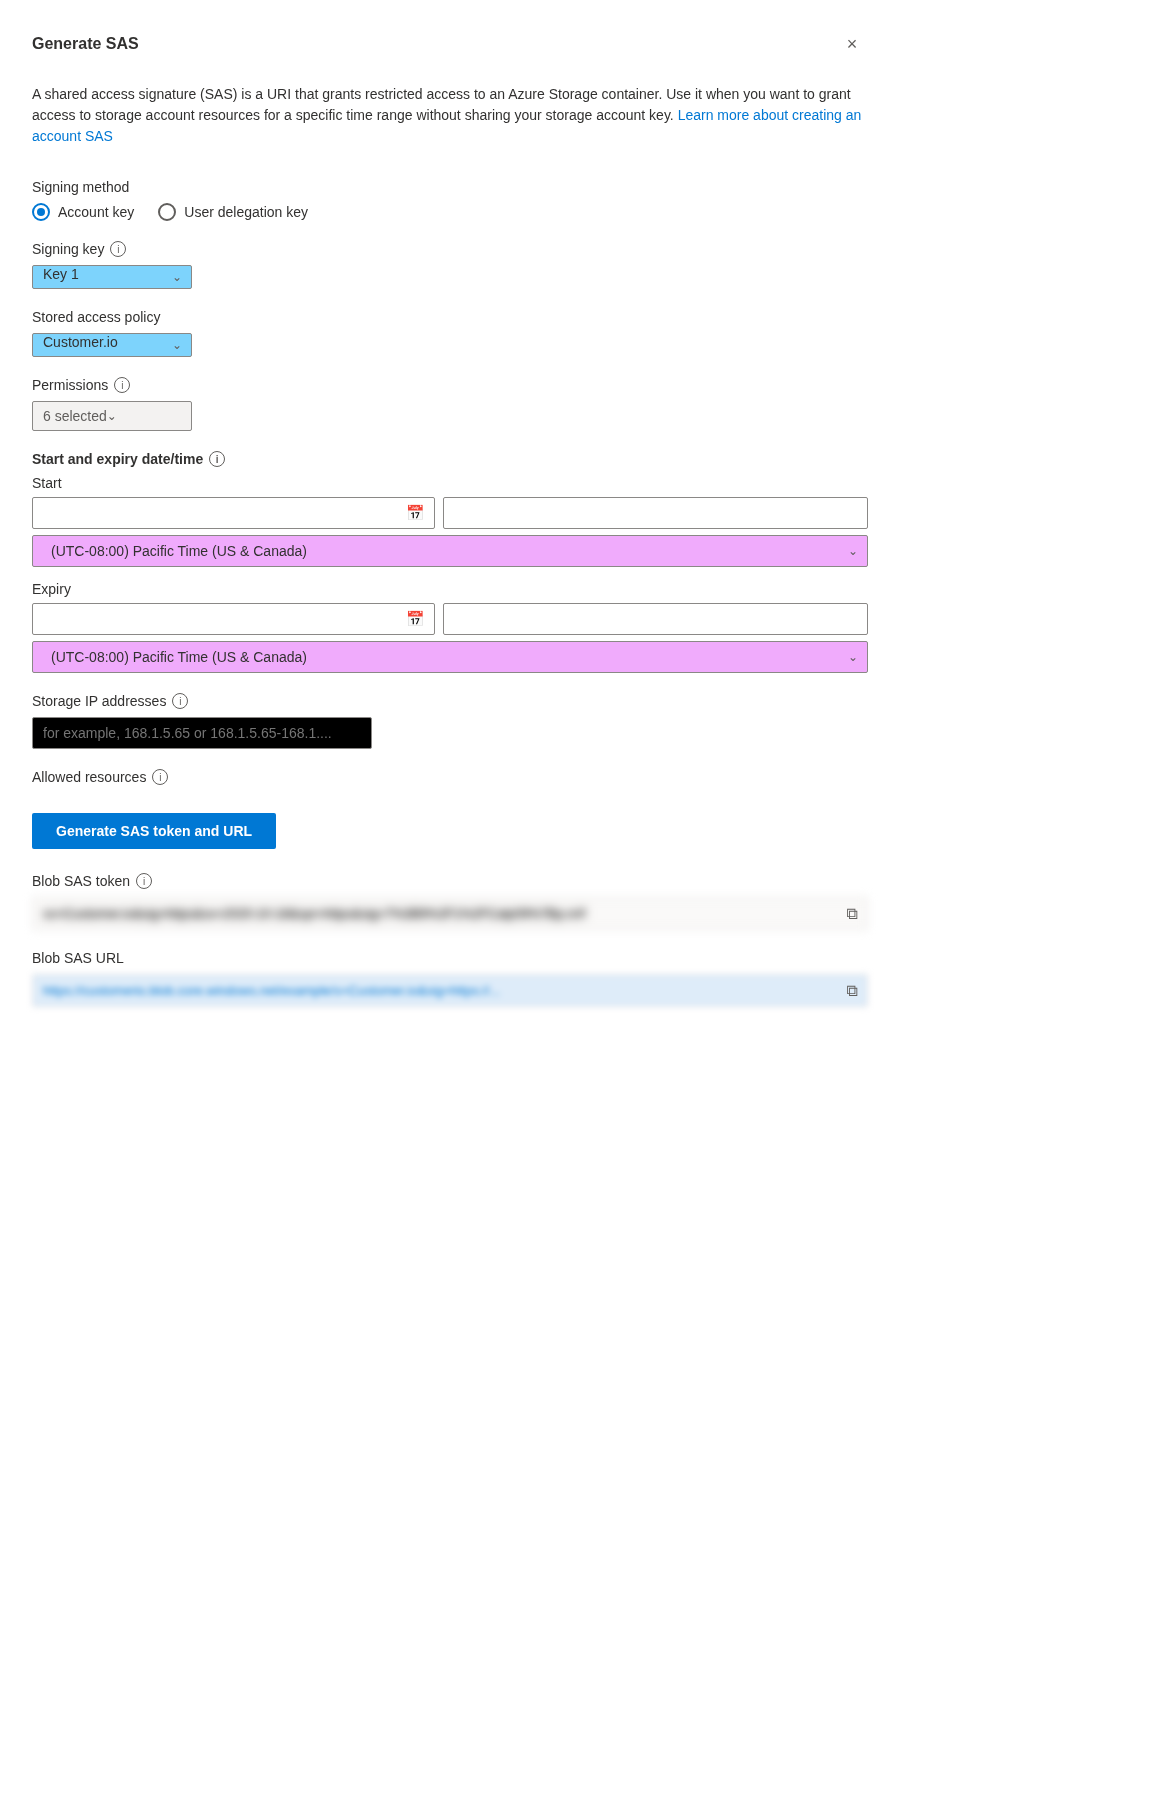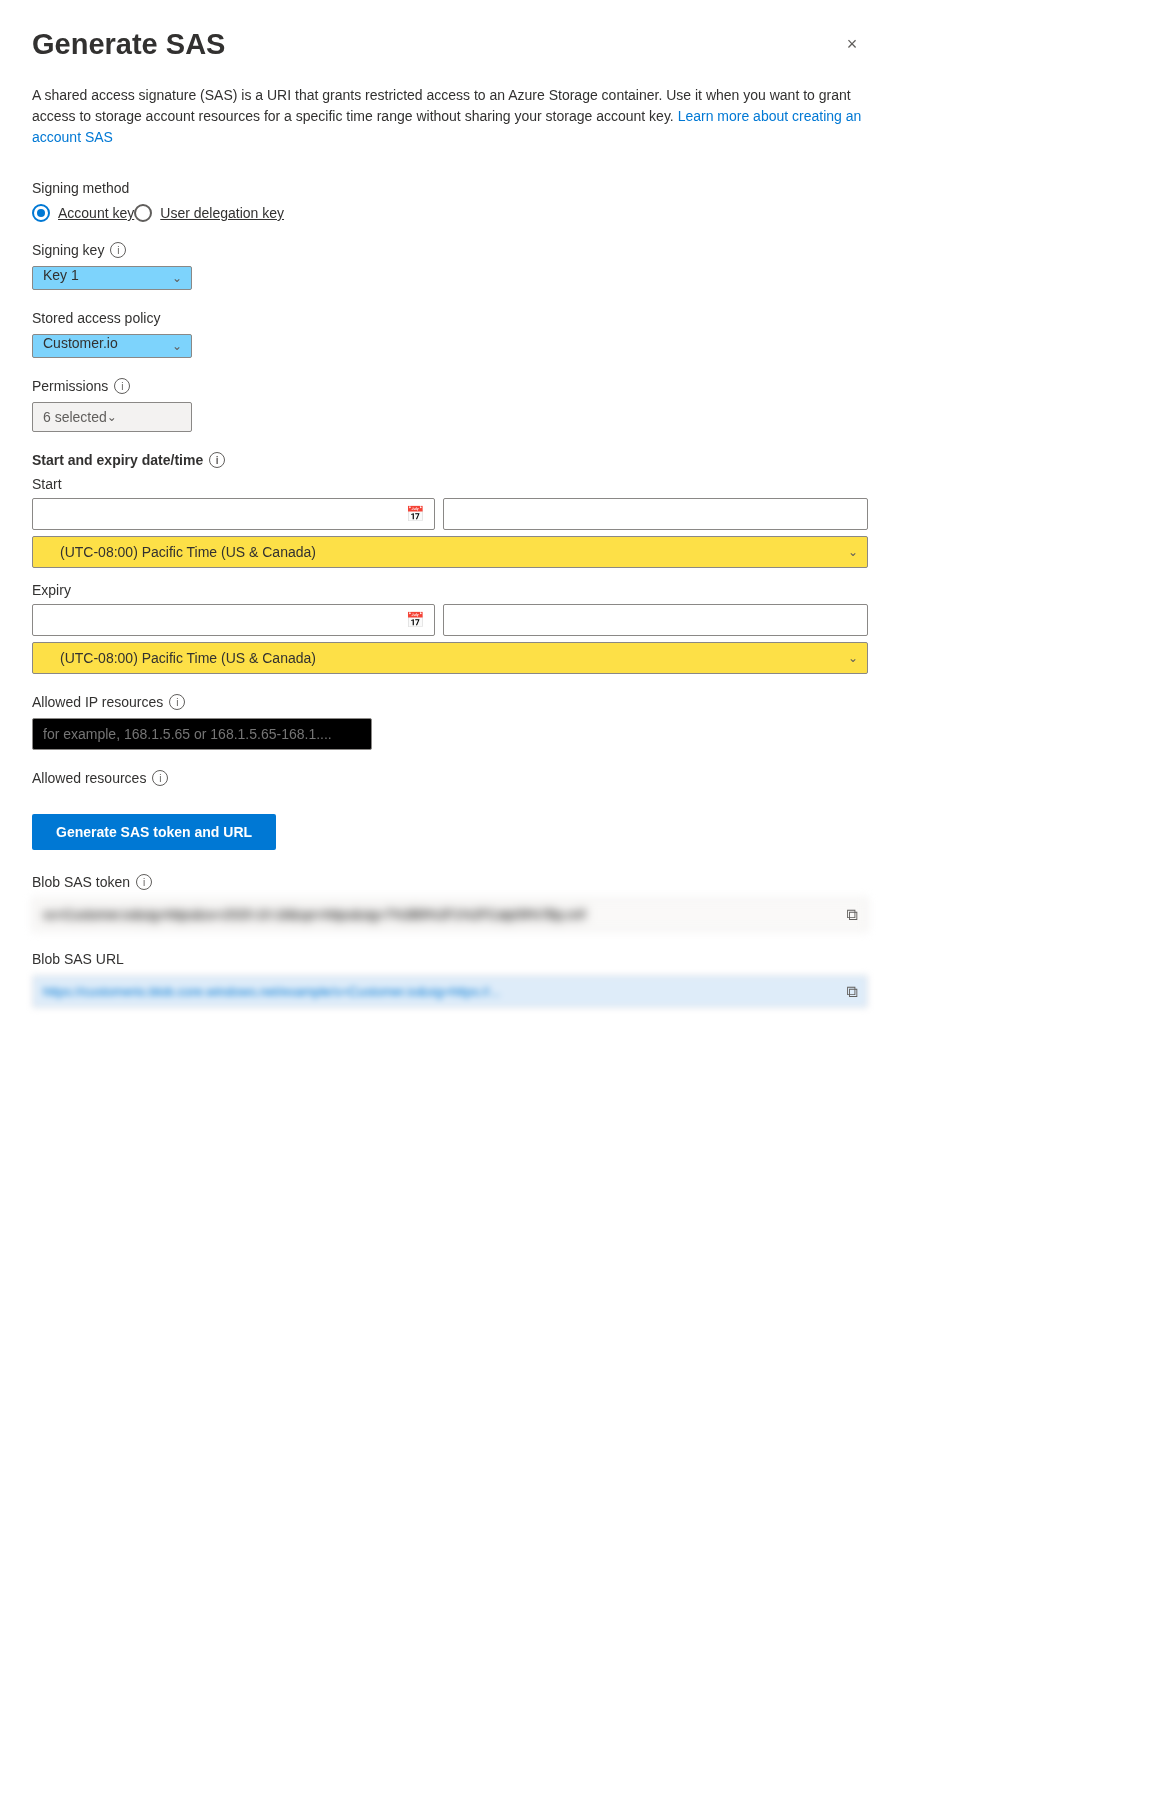--- a/index.html
+++ b/index.html
@@ -16,21 +16,21 @@
       padding: 28px 32px 40px 32px;
       position: relative;
     }
     .panel-header {
       display: flex;
       align-items: center;
       justify-content: space-between;
       margin-bottom: 24px;
     }
     .panel-title {
-      font-size: 29px;
+      font-size: 16px;
       font-weight: 700;
       color: #323130;
     }
     .close-btn {
       width: 32px;
       height: 32px;
       border: none;
       background: none;
       cursor: pointer;
       display: flex;
@@ -73,22 +73,22 @@
       align-items: center;
       justify-content: center;
       font-size: 10px;
       color: #605e5c;
       cursor: pointer;
       flex-shrink: 0;
     }
     .radio-group {
       display: flex;
       align-items: center;
+      gap: 24px;
       margin-top: 4px;
-      text-decoration: underline;
     }
     .radio-item {
       display: flex;
       align-items: center;
       gap: 8px;
       cursor: pointer;
     }
     .radio-input {
       width: 18px;
       height: 18px;
@@ -195,24 +195,24 @@
       outline: none;
     }
     .timezone-wrapper {
       position: relative;
     }
     .timezone-field {
       appearance: none;
       -webkit-appearance: none;
       border: 1px solid #8a8886;
       border-radius: 2px;
-      padding: 7px 32px 7px 27px;
-      font-size: 14px;
-      color: #323130;
-      background: #fde047;
+      padding: 7px 32px 7px 18px;
+      font-size: 14px;
+      color: #323130;
+      background: #f0abfc;
       width: 100%;
       cursor: pointer;
       outline: none;
     }
     .ip-field {
       border: 1px solid #8a8886;
       border-radius: 2px;
       padding: 7px 10px;
       font-size: 14px;
       color: #a19f9d;
@@ -390,21 +390,21 @@
       <select class="timezone-field">
         <option>(UTC-08:00) Pacific Time (US &amp; Canada)</option>
       </select>
       <span class="select-arrow">⌄</span>
     </div>
   </div>
 
   
   <div class="section">
     <div class="section-label">
-      <span>Allowed IP resources</span>
+      <span>Storage IP addresses</span>
       <span class="info-icon">i</span>
     </div>
     <input type="text" class="ip-field" placeholder="for example, 168.1.5.65 or 168.1.5.65-168.1...." style="">
   </div>
 
   
   <div class="section">
     <div class="section-label">
       <span>Allowed resources</span>
       <span class="info-icon">i</span>

